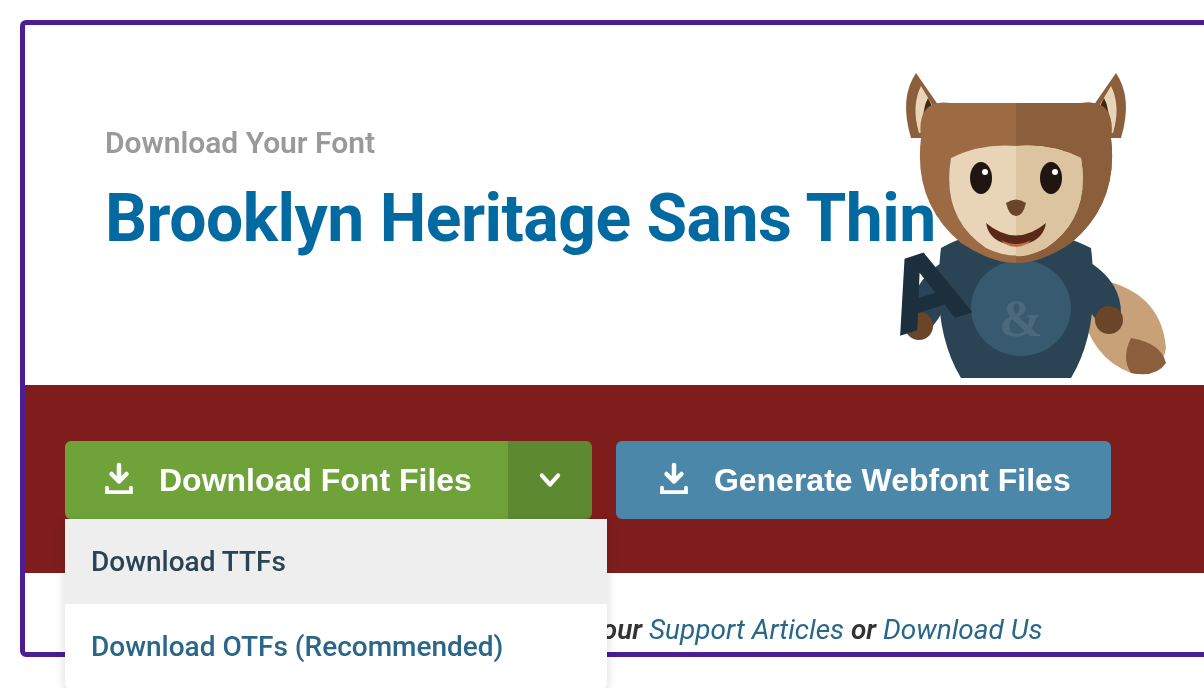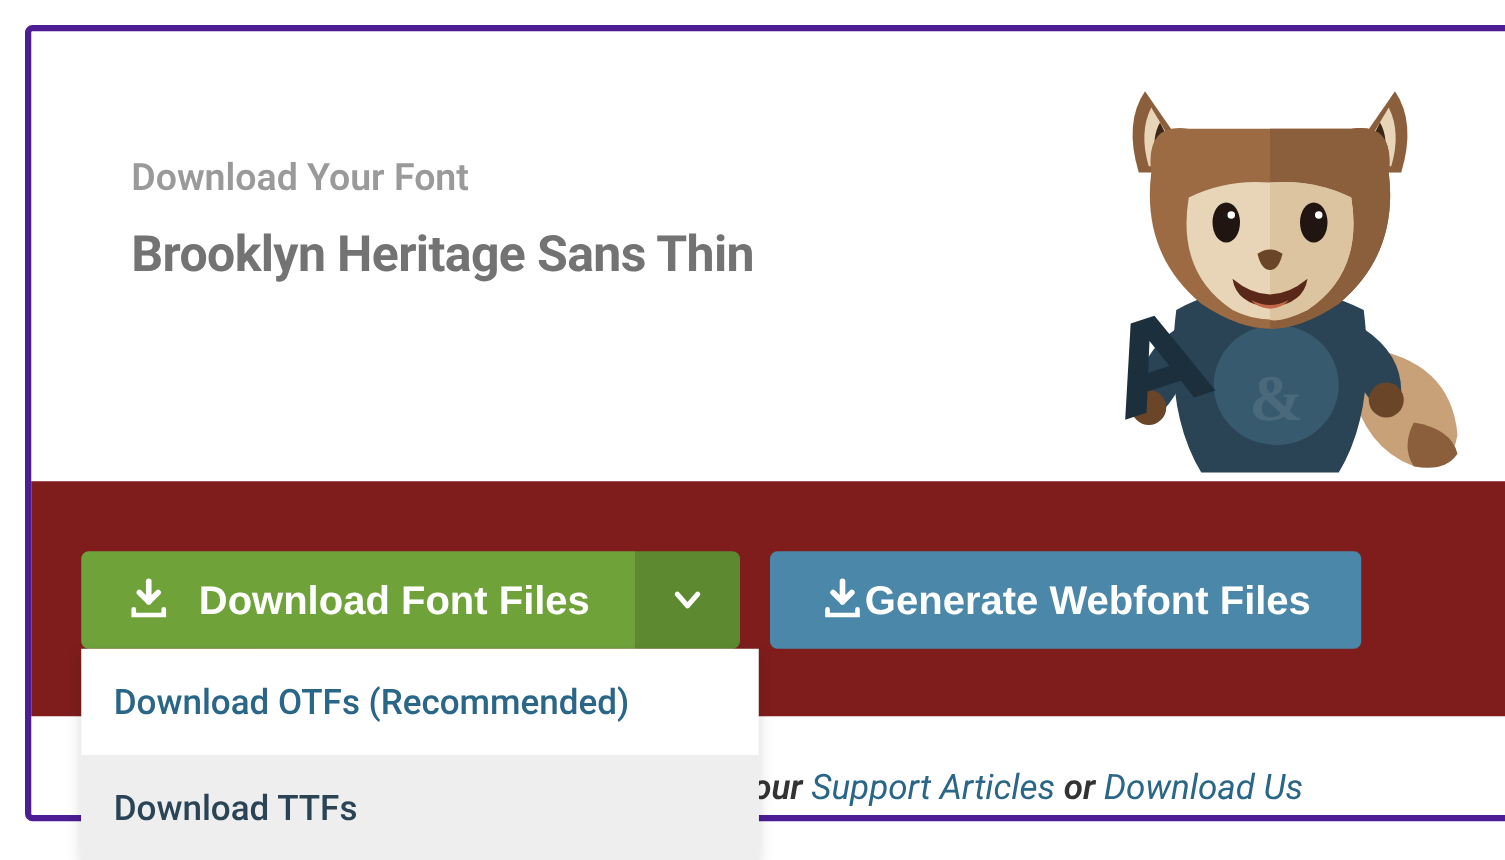--- a/index.html
+++ b/index.html
@@ -25,23 +25,23 @@
       position: relative;
       height: 360px;
     }
     .subtitle {
       font-size: 30px;
       font-weight: 600;
       color: #9a9a9a;
       margin-bottom: 20px;
     }
     .title {
-      font-size: 40px;
+      font-size: 66px;
       font-weight: 700;
-      color: #737373;
+      color: #0369a1;
       letter-spacing: -0.5px;
     }
     .mascot {
       position: absolute;
       top: 23px;
       right: 30px;
       width: 360px;
       height: 340px;
     }
     .button-band {
@@ -86,20 +86,21 @@
     }
     .btn-secondary {
       background: #4a87a8;
       color: #ffffff;
       border: none;
       font-size: 32px;
       font-weight: 700;
       padding: 20px 40px;
       display: flex;
       align-items: center;
+      gap: 22px;
       cursor: pointer;
       border-radius: 6px;
       height: 78px;
     }
     .dropdown-menu {
       position: absolute;
       top: 78px;
       left: 0;
       background: #ffffff;
       border-radius: 0 0 6px 6px;
@@ -209,22 +210,22 @@
         <span>Download Font Files</span>
       </button>
       <button class="btn-chevron">
         <span class="chevron-icon">
           <svg viewBox="0 0 24 24" fill="none">
               <path d="M5 8 L12 16 L19 8" stroke="#ffffff" stroke-width="3.5" stroke-linecap="round" stroke-linejoin="round"></path>
             </svg>
         </span>
       </button>
       <div class="dropdown-menu">
+        <div class="dropdown-item hovered">Download TTFs</div>
         <div class="dropdown-item">Download OTFs (Recommended)</div>
-        <div class="dropdown-item hovered">Download TTFs</div>
       </div>
     </div>
 
     <button class="btn-secondary">
       <span class="download-icon">
         <svg viewBox="0 0 24 24" fill="#ffffff">
             <path d="M12 2 L12 13 M12 13 L7 8 M12 13 L17 8" stroke="#ffffff" stroke-width="3" stroke-linecap="round" fill="none"></path>
             <path d="M4 17 L4 20 L20 20 L20 17" stroke="#ffffff" stroke-width="2.5" fill="none" stroke-linecap="round"></path>
             <circle cx="7" cy="20" r="0.8" fill="#fff"></circle>
             <circle cx="10" cy="20" r="0.8" fill="#fff"></circle>

